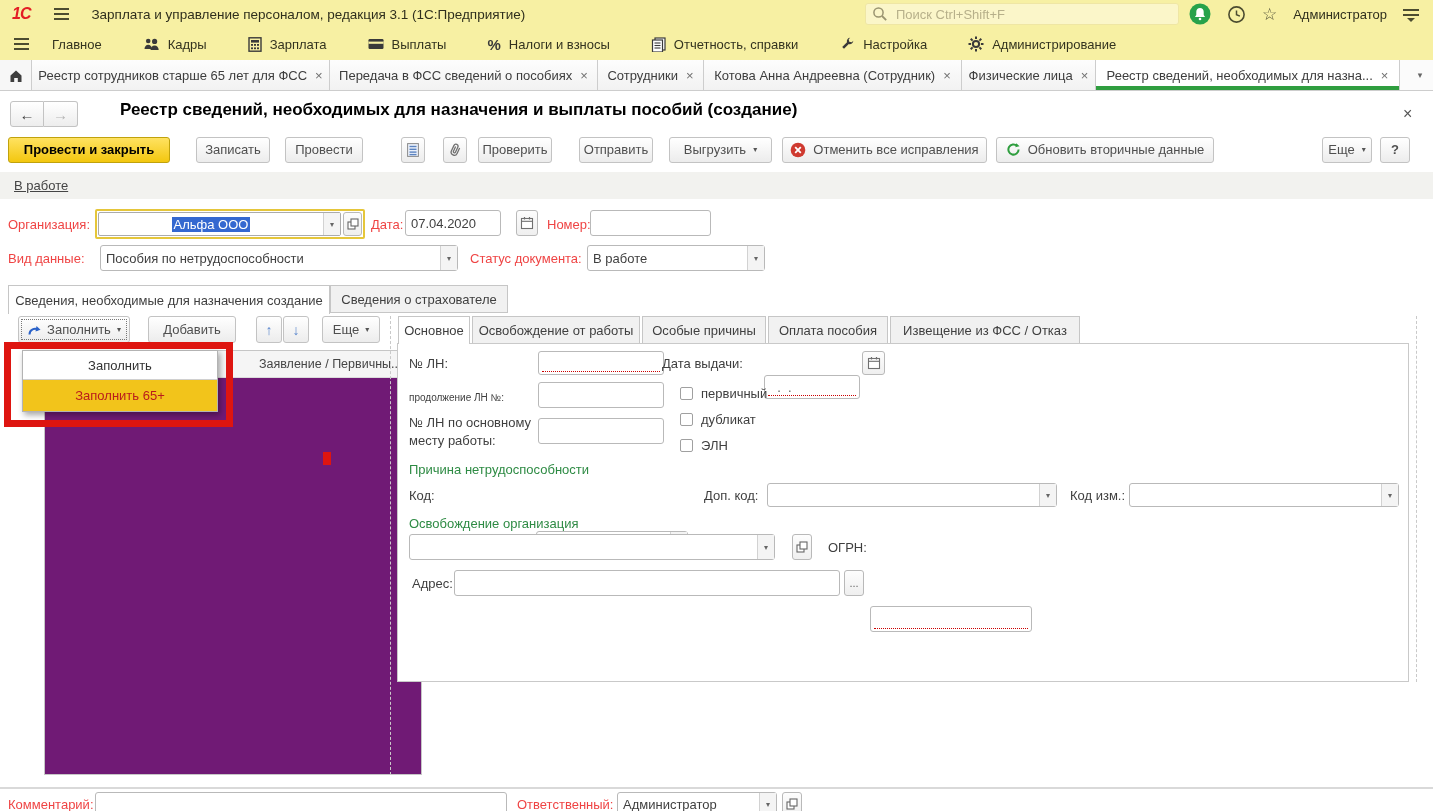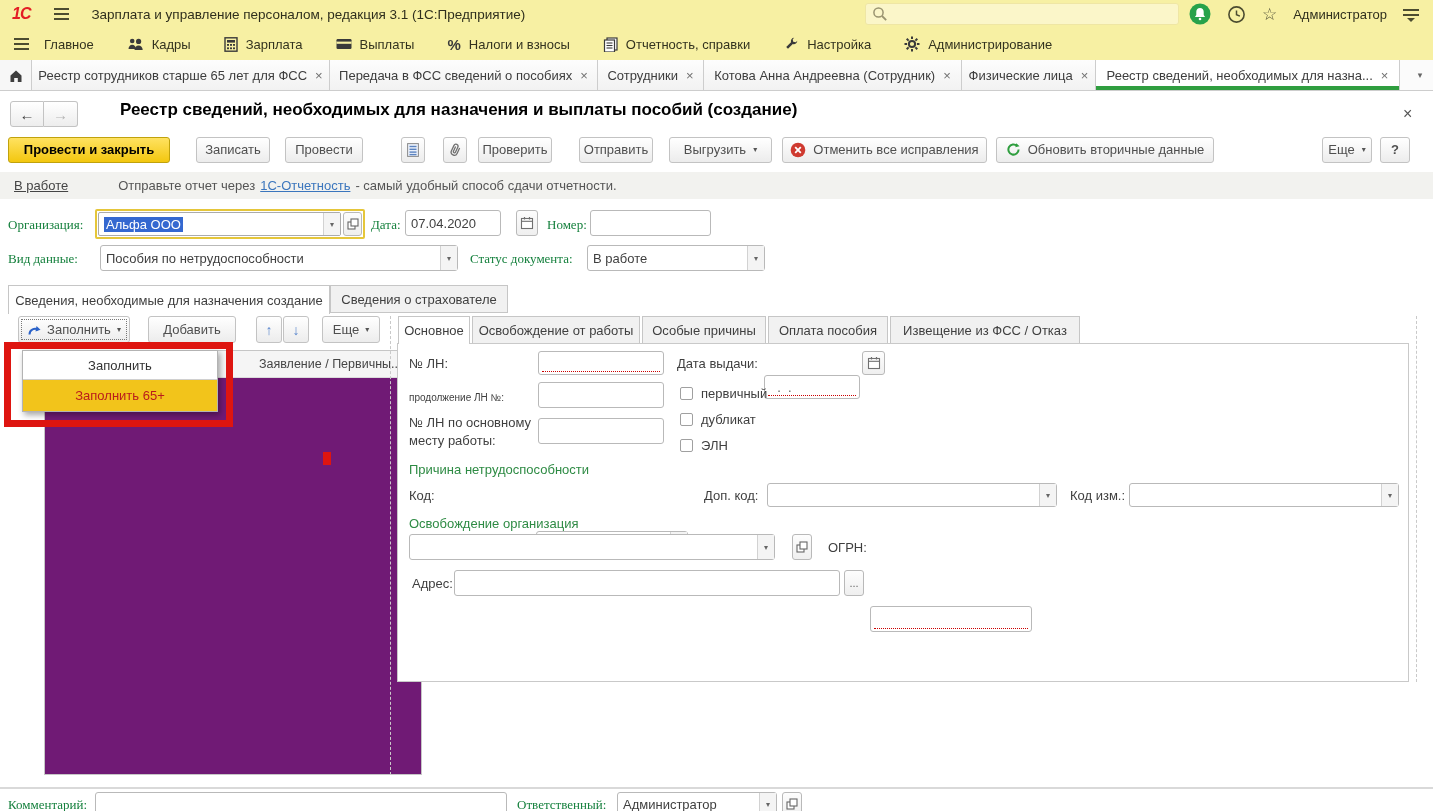--- a/index.html
+++ b/index.html
@@ -20,21 +20,21 @@
   .search input::placeholder{color:#b7b08a;}
   .tb-right{display:flex;align-items:center;margin:0 14px 0 10px;gap:16px;}
   .star-ico{font-size:17px;color:#55553a;line-height:1;}
   .user-name{color:#2f2f1d;}
   .svc{position:relative;width:16px;height:12px;}
   .svc::before{content:"";position:absolute;left:0;top:1px;width:16px;height:2px;background:#4c4c30;box-shadow:0 5px 0 #4c4c30;}
   .svc::after{content:"";position:absolute;left:4px;top:10px;border:4px solid transparent;border-top-color:#4c4c30;}
 
   
   .menubar{position:absolute;left:0;top:28px;width:1433px;height:32px;background:#f7f0a3;
-    display:flex;align-items:center;}
+    display:flex;align-items:center;gap:8px;}
   .mburger{margin-left:14px;}
   .mitem{display:flex;align-items:center;gap:8px;margin-left:33px;color:#33331f;cursor:default;}
   .mitem:first-of-type{margin-left:15px;}
   .pct{font-weight:bold;font-size:15px;color:#3a3a3a;}
 
   
   .tabbar{position:absolute;left:0;top:60px;width:1433px;height:31px;background:#fbfbfb;
     border-bottom:1px solid #cdcdcd;display:flex;box-sizing:border-box;}
   .home-tab{width:31px;display:flex;align-items:center;justify-content:center;border-right:1px solid #cdcdcd;background:#f7f7f7;}
   .wtab{display:flex;align-items:center;justify-content:center;gap:8px;border-right:1px solid #cdcdcd;
@@ -63,24 +63,24 @@
   .spacer{flex:1;}
 
   
   .infobar{position:absolute;left:0;top:172px;width:1433px;height:27px;background:#f2f2ef;
     display:flex;align-items:center;}
   .status-link{margin-left:14px;text-decoration:underline;color:#454545;}
   .info-msg{margin-left:50px;color:#555;display:flex;gap:5px;}
   .blue-link{color:#3b76bd;text-decoration:underline;}
 
   
-  .flabel{position:absolute;color:#15803d;font-family:Liberation Serif, serif;}
+  .flabel{position:absolute;color:#ef4444;}
   .focus-ring{position:absolute;left:95px;top:209px;border:2px solid #e5c63a;border-radius:2px;
     display:flex;align-items:stretch;padding:1px;background:#fff;}
-  .combo{display:flex;align-items:center;border:1px solid #ababab;background:#fff;box-sizing:border-box;border-radius:2px;}
+  .combo{display:flex;align-items:center;border:1px solid #ababab;background:#fff;box-sizing:border-box;border-radius:2px;text-align:center;}
   .cval{flex:1;padding:0 5px;overflow:hidden;white-space:nowrap;}
   .cdd{width:16px;align-self:stretch;display:flex;align-items:center;justify-content:center;
     border-left:1px solid #d2d2d2;background:#f4f4f4;color:#666;font-size:8px;}
   .sel{background:#3468d0;color:#fff;padding:0 2px;}
   .sqbtn{display:flex;align-items:center;justify-content:center;border:1px solid #b9b9b9;border-radius:3px;
     background:linear-gradient(#fdfdfd,#efefef);box-sizing:border-box;}
   .finput{position:absolute;border:1px solid #b9b9b9;border-radius:3px;background:#fff;box-sizing:border-box;
     display:flex;align-items:center;padding:0 5px;}
   .fcombo{position:absolute;display:flex;align-items:stretch;border:1px solid #b9b9b9;border-radius:3px;
     background:#fff;box-sizing:border-box;}
@@ -134,20 +134,21 @@
 
 <div class="titlebar">
   <span class="logo">1С</span>
   <span class="bars"></span>
   <span class="app-title">Зарплата и управление персоналом, редакция 3.1 (1С:Предприятие)</span>
   <div class="search">
     <svg class="ico" width="16" height="16" viewBox="0 0 16 16">
         <circle cx="6.5" cy="6.5" r="4.6" fill="none" stroke="#9a9470" stroke-width="1.5"></circle>
         <line x1="10" y1="10" x2="14.2" y2="14.2" stroke="#9a9470" stroke-width="1.8"></line>
       </svg>
+    <input placeholder="Поиск Ctrl+Shift+F" style="">
   </div>
   <div class="tb-right">
     <svg class="ico" width="22" height="22" viewBox="0 0 22 22">
         <circle cx="11" cy="11" r="10.5" fill="#27a24b"></circle>
         <path d="M11 5c2.2 0 3.7 1.6 3.7 3.8V12l1.4 2.1H5.9L7.3 12V8.8C7.3 6.6 8.8 5 11 5z" fill="#fff"></path>
         <circle cx="11" cy="16" r="1.3" fill="#fff"></circle>
       </svg>
     <svg class="ico" width="19" height="19" viewBox="0 0 19 19">
         <circle cx="9.5" cy="9.5" r="7.6" fill="none" stroke="#4c4c30" stroke-width="1.6"></circle>
         <path d="M9.5 5.5v4.2l3.4 1.4" fill="none" stroke="#4c4c30" stroke-width="1.5"></path>
@@ -322,25 +323,20 @@
     <span>Еще</span>
     <span class="dd">▾</span>
   </div>
   <div class="btn" style="margin-left:8px;width:30px;margin-right:23px;font-weight:bold">
     <span>?</span>
   </div>
 </div>
 
 <div class="infobar">
   <span class="status-link">В работе</span>
-  <span class="info-msg">
-    <span>Отправьте отчет через</span>
-    <span class="blue-link">1С-Отчетность</span>
-    <span>- самый удобный способ сдачи отчетности.</span>
-  </span>
 </div>
 
 <span class="flabel" style="left:8px;top:217px">Организация:</span>
 <div class="focus-ring">
   <div class="combo" style="width:243px;height:24px">
     <span class="cval"><span class="sel">Альфа ООО</span></span>
     <span class="cdd">
         <span>▾</span>
       </span>
   </div>
@@ -431,21 +427,21 @@
 <div class="mtab inactive" style="left:768px;top:316px;width:120px;height:28px">
   <span>Оплата пособия</span>
 </div>
 <div class="mtab inactive" style="left:890px;top:316px;width:190px;height:28px">
   <span>Извещение из ФСС / Отказ</span>
 </div>
 
 <div class="right-content">
   <span class="rc" style="left:11px;top:12px">№ ЛН:</span>
   <div class="finput req" style="left:140px;top:7px;width:126px;height:24px"></div>
-  <span class="rc" style="left:279px;top:12px">Дата выдачи:</span>
+  <span class="rc" style="left:264px;top:12px">Дата выдачи:</span>
   <div class="finput req" style="left:366px;top:7px;width:96px;height:24px">
     <span class="pre">  .  .</span>
   </div>
   <div class="sqbtn rc" style="left:464px;top:7px;width:23px;height:24px">
     <svg class="ico" width="14" height="14" viewBox="0 0 14 14">
         <rect x="1.5" y="2.5" width="11" height="10" fill="#fff" stroke="#707070" stroke-width="1.1"></rect>
         <line x1="1.5" y1="5.3" x2="12.5" y2="5.3" stroke="#707070" stroke-width="1.1"></line>
         <line x1="4.5" y1="1" x2="4.5" y2="3.5" stroke="#707070" stroke-width="1.2"></line>
         <line x1="9.5" y1="1" x2="9.5" y2="3.5" stroke="#707070" stroke-width="1.2"></line>
       </svg>

